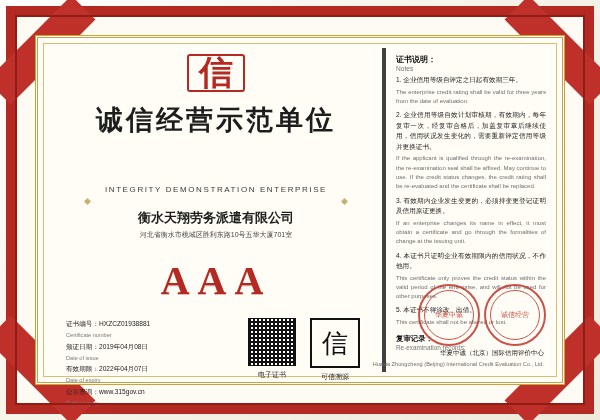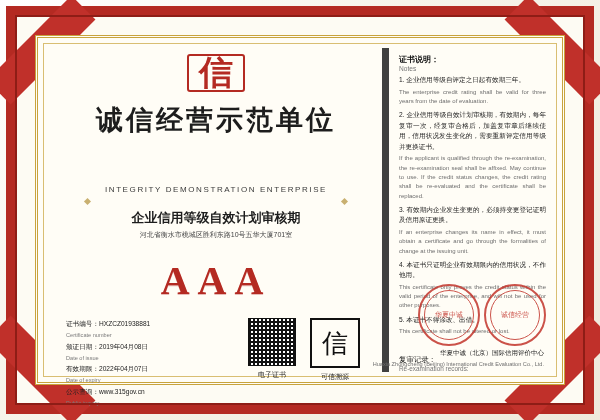--- a/index.html
+++ b/index.html
@@ -46,21 +46,21 @@
     position:absolute;left:12px;top:10px;right:12px;bottom:10px;
     display:flex;
   }
   .left{
     width:332px;position:relative;
     display:flex;flex-direction:column;align-items:center;
     padding-top:6px;box-sizing:border-box;
   }
   .right{
     flex:1;position:relative;padding:6px 4px 0 10px;box-sizing:border-box;
-    border-left:7px solid #404040;
+    border-left:4px solid #404040;
   }
   
   .seal{
     width:54px;height:60px;border:2px solid #b42a22;border-radius:3px;
     display:flex;align-items:center;justify-content:center;
     color:#b42a22;font-size:34px;font-weight:bold;line-height:1;
     font-family:"Liberation Serif", serif;
     margin-bottom:8px;
   }
   .main-title{
@@ -117,21 +117,21 @@
     width:46px;height:46px;border:2px solid #111;
     display:flex;align-items:center;justify-content:center;
     font-size:26px;color:#111;font-family:"Liberation Serif", serif;
   }
   .code-label{font-size:7px;color:#222;margin-top:4px;}
   
   .notes-head{font-size:8px;font-weight:bold;color:#111;}
   .notes-head-en{font-size:6.6px;color:#777;margin-bottom:3px;}
   .note{font-size:6.6px;line-height:1.6;color:#222;margin-bottom:2px;text-align:justify;}
   .note-en{font-size:6px;line-height:1.55;color:#6f6f6f;margin-bottom:4px;text-align:justify;}
-  .reexam{font-size:7.4px;font-weight:normal;color:#111;margin-top:18px;}
+  .reexam{font-size:7.4px;font-weight:bold;color:#111;margin-top:7px;}
   .reexam-en{font-size:6.4px;color:#777;margin-bottom:4px;}
   .stamps{
     position:absolute;right:4px;bottom:26px;display:flex;gap:4px;
   }
   .stamp{
     width:58px;height:58px;border:2px solid #c2352c;border-radius:50%;
     color:#c2352c;display:flex;align-items:center;justify-content:center;
     font-size:7px;text-align:center;line-height:1.2;
     opacity:.85;position:relative;
   }
@@ -159,21 +159,21 @@
     <div class="ribbon br"></div>
 
     <div class="gold-frame">
       <div class="inner">
 
         <div class="left">
           <div class="seal">信</div>
           <div class="main-title">诚信经营示范单位</div>
           <div class="sub-title-en">INTEGRITY DEMONSTRATION ENTERPRISE</div>
           <div class="divider"></div>
-          <div class="company">企业信用等级自效计划审核期</div>
+          <div class="company">衡水天翔劳务派遣有限公司</div>
           <div class="addr">河北省衡水市桃城区胜利东路10号五华大厦701室</div>
           <div class="aaa">AAA</div>
           <div class="aaa-underline"></div>
 
           <div class="meta">
             <div class="meta-list">
               <div class="cn">证书编号：HXZCZ01938881</div>
               <div class="en">Certificate number</div>
               <div class="cn">颁证日期：2019年04月08日</div>
               <div class="en">Date of issue</div>

